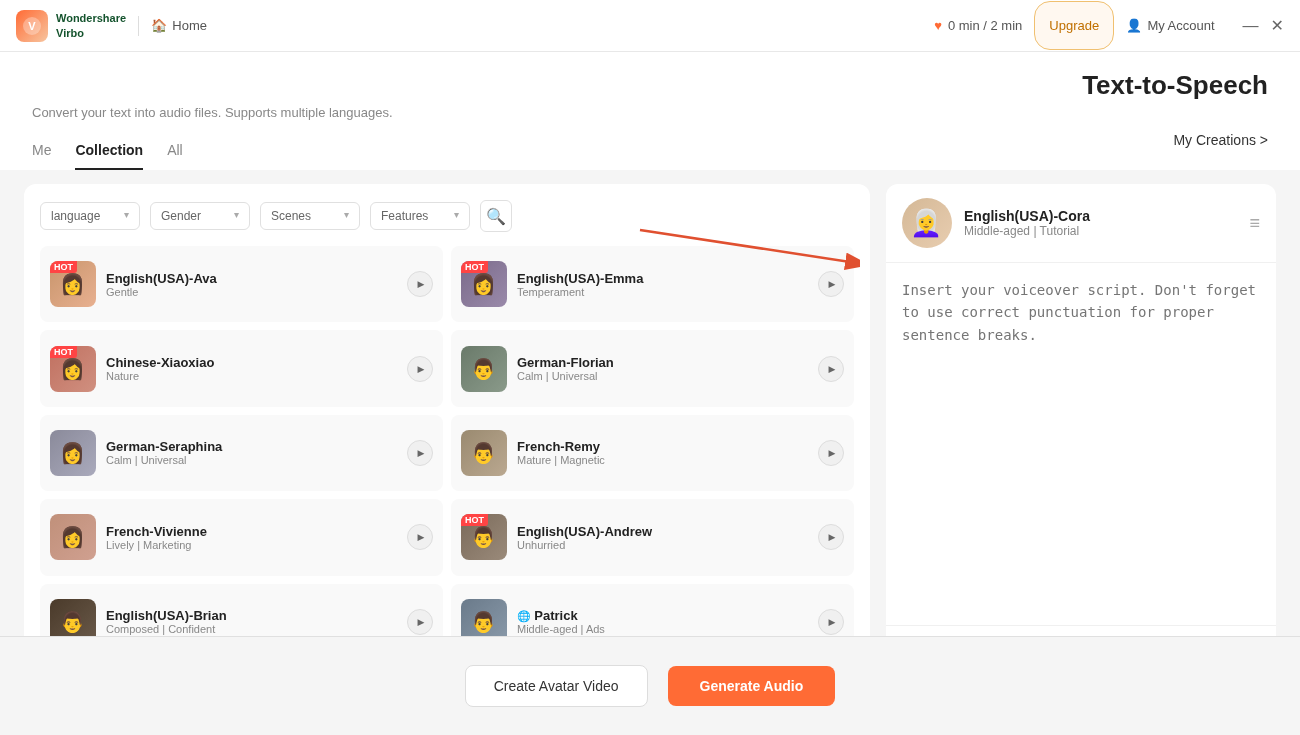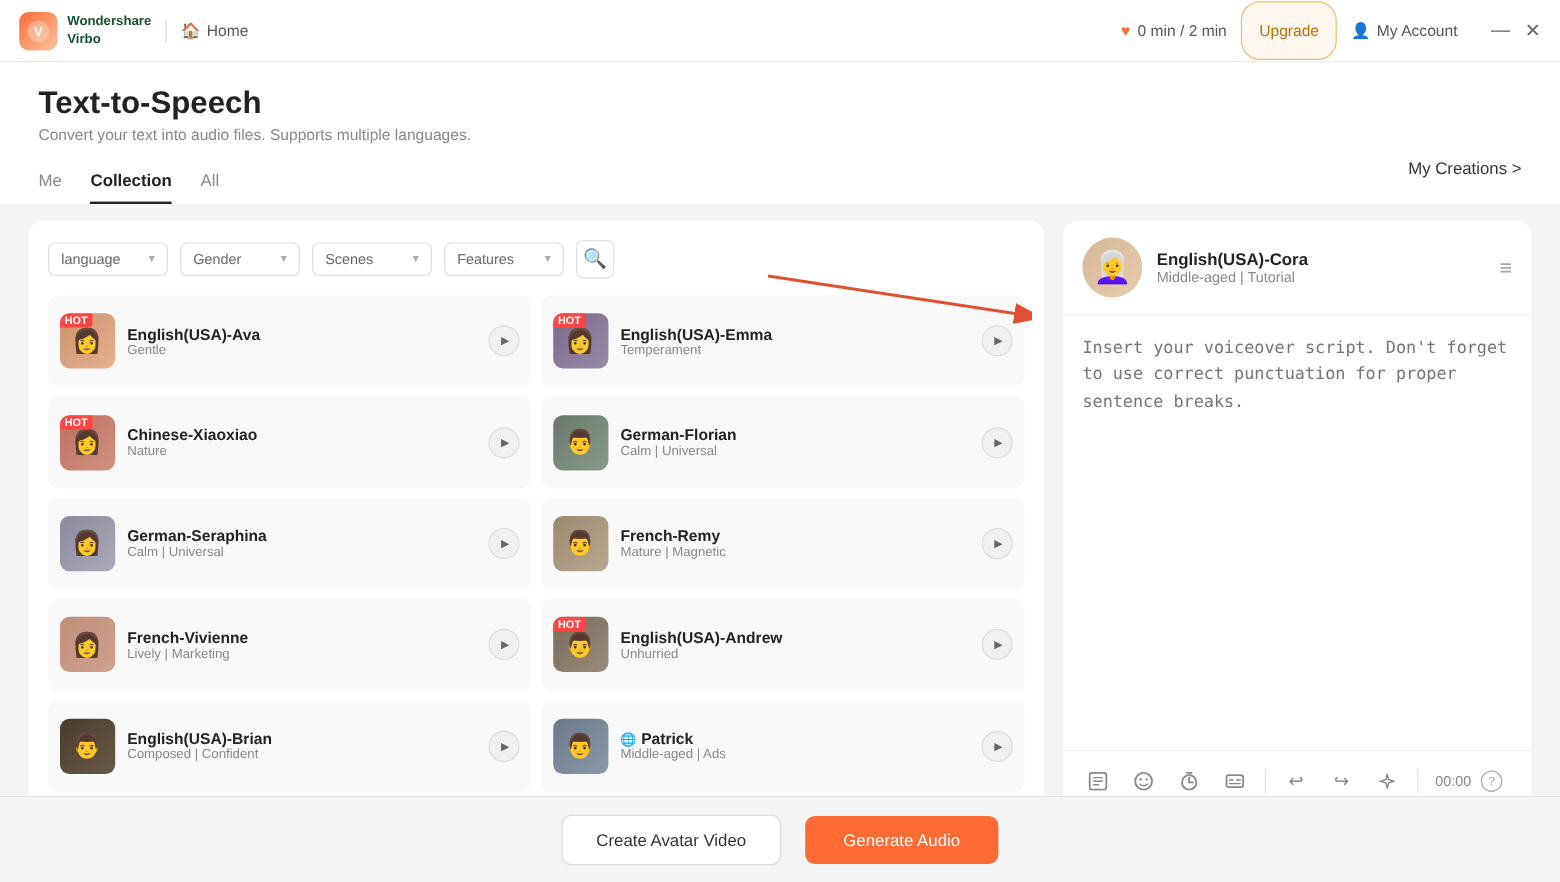--- a/index.html
+++ b/index.html
@@ -14,21 +14,21 @@
     .logo-icon { width: 32px; height: 32px; border-radius: 8px; background: linear-gradient(135deg, #ff6b35, #f7c59f); display: flex; align-items: center; justify-content: center; color: white; font-weight: bold; font-size: 12px; }
     .divider-v { width: 1px; height: 20px; background: #ddd; margin: 0 12px; }
     .home-btn { display: flex; align-items: center; gap: 5px; font-size: 13px; color: #555; cursor: pointer; }
     .titlebar-right { margin-left: auto; display: flex; align-items: center; gap: 12px; }
     .time-badge { display: flex; align-items: center; gap: 6px; font-size: 13px; color: #555; }
     .heart-icon { color: #ff6b35; }
     .upgrade-btn { background: #fff8f0; border: 1px solid #f0c070; color: #c07000; padding: 16px 14px; border-radius: 16px; font-size: 13px; cursor: pointer; }
     .account-btn { display: flex; align-items: center; gap: 5px; font-size: 13px; color: #555; cursor: pointer; }
     .win-controls { display: flex; align-items: center; gap: 12px; margin-left: 16px; }
     .win-btn { font-size: 16px; color: #666; cursor: pointer; background: none; border: none; }
-    .page-title { font-size: 26px; font-weight: 700; color: #222; margin-bottom: 4px; }
+    .page-title { font-size: 26px; font-weight: 700; color: #222; margin-bottom: 4px; text-align: right; }
     .page-subtitle { font-size: 13px; color: #888; }
     .my-creations-link { position: absolute; right: 32px; top: 80px; font-size: 14px; color: #333; cursor: pointer; }
 
     
     .tabs-bar { display: flex; align-items: center; gap: 24px; padding: 12px 32px 0; background: #fff; }
     .tab { font-size: 14px; color: #888; cursor: pointer; padding-bottom: 10px; border-bottom: 2px solid transparent; }
     .tab.active { color: #222; font-weight: 600; border-bottom: 2px solid #222; }
 
     
     .left-panel { flex: 1; background: #fff; border-radius: 12px; padding: 16px; overflow: hidden; display: flex; flex-direction: column; }
@@ -56,21 +56,21 @@
     .selected-voice-name { font-size: 14px; font-weight: 600; color: #222; }
     .selected-voice-tags { font-size: 12px; color: #888; }
     .menu-dots { font-size: 18px; color: #aaa; cursor: pointer; }
     .script-area { flex: 1; padding: 16px; }
     .script-textarea { width: 100%; height: 100%; border: none; outline: none; resize: none; font-size: 14px; color: #bbb; line-height: 1.6; background: transparent; }
     .toolbar-row { display: flex; align-items: center; gap: 8px; padding: 10px 14px; border-top: 1px solid #f0f0f0; }
     .toolbar-icon { width: 30px; height: 30px; display: flex; align-items: center; justify-content: center; cursor: pointer; color: #888; font-size: 15px; border-radius: 4px; }
     .toolbar-sep { width: 1px; height: 20px; background: #e0e0e0; margin: 0 2px; }
     .help-icon { width: 18px; height: 18px; border-radius: 50%; border: 1px solid #aaa; display: flex; align-items: center; justify-content: center; font-size: 10px; color: #aaa; cursor: pointer; }
     .create-avatar-btn { background: #fff; border: 1px solid #ddd; color: #333; padding: 12px 28px; border-radius: 8px; font-size: 14px; cursor: pointer; }
-    .generate-btn { background: #ff6b35; border: none; color: white; padding: 12px 32px; border-radius: 8px; font-size: 14px; font-weight: 400; cursor: pointer; }
+    .generate-btn { background: #ff6b35; border: none; color: white; padding: 12px 32px; border-radius: 8px; font-size: 14px; font-weight: 700; cursor: pointer; }
 
     
     .arrow-overlay { position: absolute; top: 0; left: 0; pointer-events: none; }
 
     
     .av-ava { background: linear-gradient(135deg, #c8956c, #e8b090); }
     .av-emma { background: linear-gradient(135deg, #7a6a8a, #9a8aaa); }
     .av-xiaoxiao { background: linear-gradient(135deg, #c07060, #d09080); }
     .av-florian { background: linear-gradient(135deg, #6a7a6a, #8a9a8a); }
     .av-seraphina { background: linear-gradient(135deg, #8a8a9a, #aaaabc); }
@@ -366,16 +366,16 @@
     <defs>
       <marker id="arrowhead" markerWidth="10" markerHeight="7" refX="10" refY="3.5" orient="auto">
         <polygon points="0 0, 10 3.5, 0 7" fill="#e05030"></polygon>
       </marker>
     </defs>
     <line x1="640" y1="60" x2="870" y2="95" stroke="#e05030" stroke-width="2.5" marker-end="url(#arrowhead)"></line>
   </svg>
 
 </div>
 
-<div style="position:fixed;bottom:0;left:0;right:0;height:72px;background:#f5f5f5;display:flex;align-items:center;justify-content:center;gap:20px;border-top:1px solid #e0e0e0;">
+<div style="position:fixed;bottom:0;left:0;right:0;height:99px;background:#f5f5f5;display:flex;align-items:center;justify-content:center;gap:20px;border-top:1px solid #e0e0e0;">
   <button class="create-avatar-btn">Create Avatar Video</button>
   <button class="generate-btn">Generate Audio</button>
 </div>
 
 </body></html>

